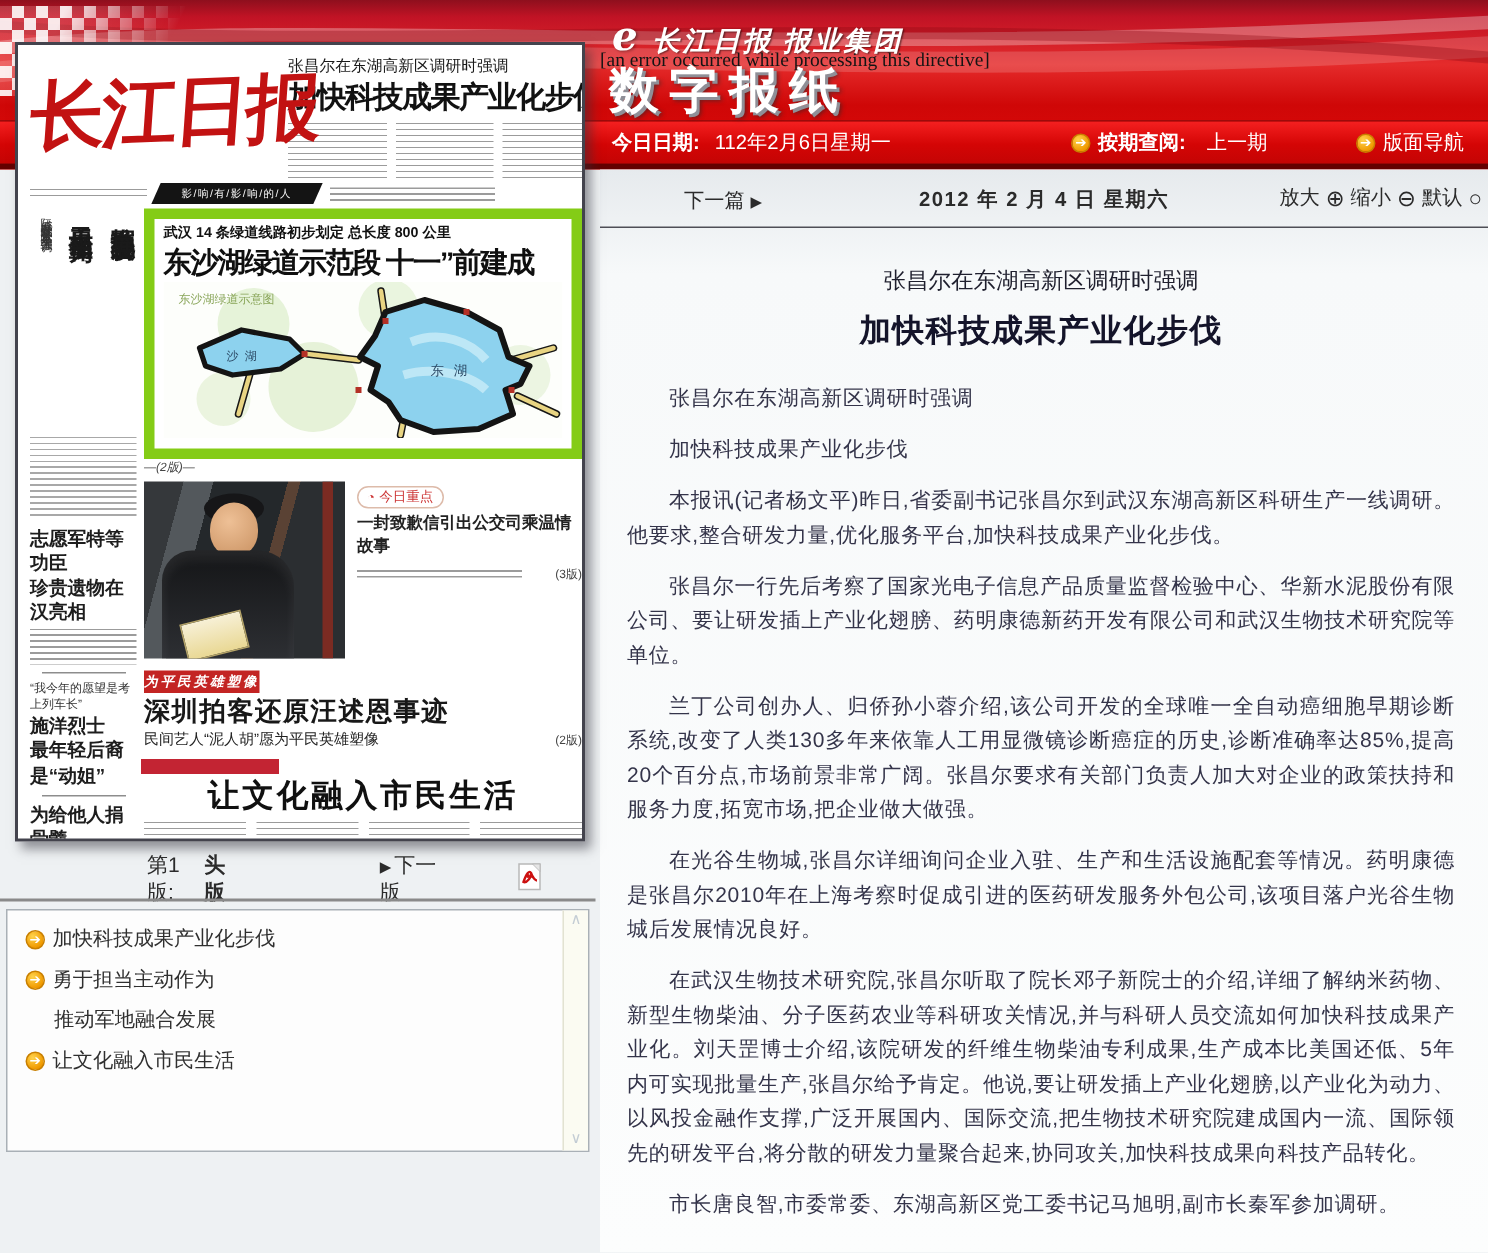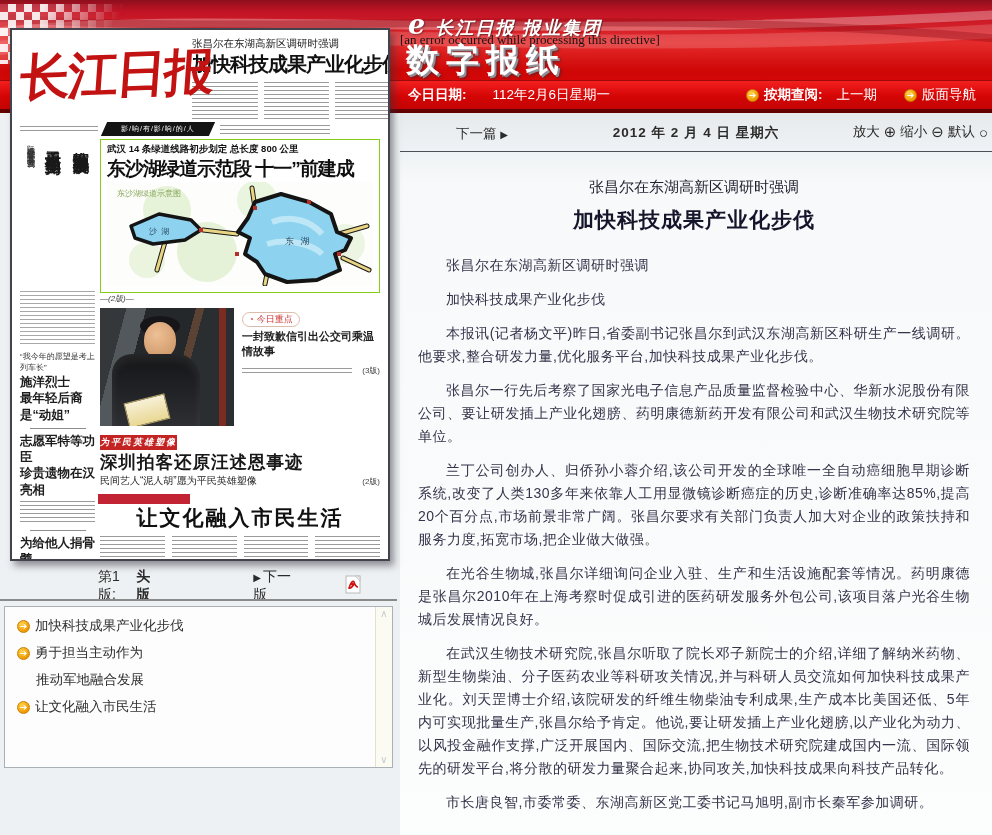--- a/index.html
+++ b/index.html
@@ -17,21 +17,21 @@
     mask-image:linear-gradient(115deg,#000 25%,transparent 70%); }
   .logo-row { position:absolute; left:408px; top:9px; display:flex; align-items:baseline; color:#fff; }
   .logo-e { font-family:"DejaVu Serif",serif; font-style:italic; font-weight:bold; font-size:27px; margin-right:10px; text-shadow:1px 1px 2px rgba(0,0,0,.4); }
   .logo-title { font-size:18px; font-weight:bold; font-style:italic; letter-spacing:2px; text-shadow:1px 1px 1px rgba(0,0,0,.45); }
   .error-text { position:absolute; left:400px; top:32px; font-family:"Liberation Serif","DejaVu Serif",serif; font-size:13px; color:#141414; white-space:nowrap; z-index:3; }
   .site-title { position:absolute; left:406px; top:38px; font-size:33px; font-weight:bold; color:#fff; letter-spacing:7px;
     text-shadow:2px 2px 0 #8f8f97, 3px 3px 3px rgba(40,40,40,.6); z-index:2; }
   .date-bar { position:absolute; left:0; bottom:0; width:992px; height:33px;
     background:linear-gradient(180deg,#f42020 0,#d40505 55%,#c40404 100%);
     border-top:1px solid #9c0a0a; border-bottom:4px solid #640000;
-    display:flex; align-items:center; padding-left:408px; font-size:13.5px; color:#fff;gap:16px; }
+    display:flex; align-items:center; padding-left:408px; font-size:13.5px; color:#fff; }
   .date-bar b { font-weight:bold; }
   .ic-orange { display:inline-flex; width:13px; height:13px; border-radius:50%;
     background:radial-gradient(circle at 35% 30%,#ffd34d,#f09a00 70%); color:#fff; font-size:9px;
     align-items:center; justify-content:center; margin:0 5px 0 0; border:1px solid #c87f00; }
   .db-val { margin-left:10px; }
   .db-mid { margin-left:120px; display:flex; align-items:center; }
   .db-prev { margin-left:14px; cursor:pointer; }
   .db-right { margin-left:auto; margin-right:16px; display:flex; align-items:center; cursor:pointer; }
 
   
@@ -56,21 +56,21 @@
   .pleft { width:86px; padding-right:5px; }
   .vheads { height:148px; writing-mode:vertical-rl; }
   .vh-big { font-size:16px; font-weight:bold; color:#1a1a1a; letter-spacing:1px; margin-left:7px; }
   .vh-small { font-size:8px; color:#333; letter-spacing:1px; margin-left:4px; }
   .tinypar { height:54px; margin:4px 0 6px; background-image:repeating-linear-gradient(180deg,#a8a8a8 0 1px,transparent 1px 4px); }
   .s-title { font-size:12.5px; font-weight:bold; color:#1d1d1d; line-height:1.3; }
   .s-quote { font-size:8px; color:#333; margin-bottom:1px; }
   .s-bars { height:24px; margin-top:3px; }
   .s-div { width:56px; margin:5px auto 4px; border-top:1px solid #8d8d8d; }
   .pright { flex:1; }
-  .map-box { border:1px solid #84cc16; padding:3px 6px 2px; }
+  .map-box { border:7px solid #84cc16; padding:3px 6px 2px; }
   .map-kicker { font-size:9.5px; font-weight:bold; color:#111; }
   .map-head { font-size:19px; font-weight:bold; color:#0f0f0f; letter-spacing:-1px; white-space:nowrap; }
   .map-ref { text-align:left; font-size:8px; color:#444;font-style:italic; }
   .photo-row { display:flex; margin-top:4px; }
   .photo { width:134px; height:118px; position:relative; overflow:hidden;
     background:linear-gradient(105deg,#35383b 0 16%,#53585c 16% 28%,#24282b 28% 58%,#5a4234 58% 63%,#2b2e31 63% 100%); }
   .photo .hair { position:absolute; left:40px; top:8px; width:40px; height:20px; border-radius:50%; background:#161618; }
   .photo .face { position:absolute; left:44px; top:14px; width:32px; height:36px; border-radius:50% 50% 46% 46%;
     background:radial-gradient(circle at 40% 35%,#eec096,#c89060); }
   .photo .jacket { position:absolute; left:12px; top:46px; width:88px; height:72px; border-radius:20px 24px 0 0;
@@ -196,27 +196,27 @@
 
     <div class="pleft">
       <div class="vheads">
         <div class="vh-big">推动军地融合发展</div>
         <div class="vh-big">勇于担当主动作为</div>
         <div class="vh-small">阮成发在武汉警备区党委全会上强调</div>
       </div>
       <div class="tinypar"></div>
 
       <div>
+        <div class="s-title"><span>志愿军特等功臣</span><br><span>珍贵遗物在汉亮相</span></div>
+        <div class="s-bars bars"></div>
+        <div class="s-div"></div>
+      </div>
+      <div>
         <div class="s-quote">“我今年的愿望是考上列车长”</div>
         <div class="s-title"><span>施洋烈士</span><br><span>最年轻后裔是“动姐”</span></div>
-        <div class="s-div"></div>
-      </div>
-      <div>
-        <div class="s-title"><span>志愿军特等功臣</span><br><span>珍贵遗物在汉亮相</span></div>
-        <div class="s-bars bars"></div>
         <div class="s-div"></div>
       </div>
       <div>
         <div class="s-title"><span>为给他人捐骨髓</span><br></div>
 
       </div>
     </div>
 
     <div class="pright">
       <div class="map-box">

